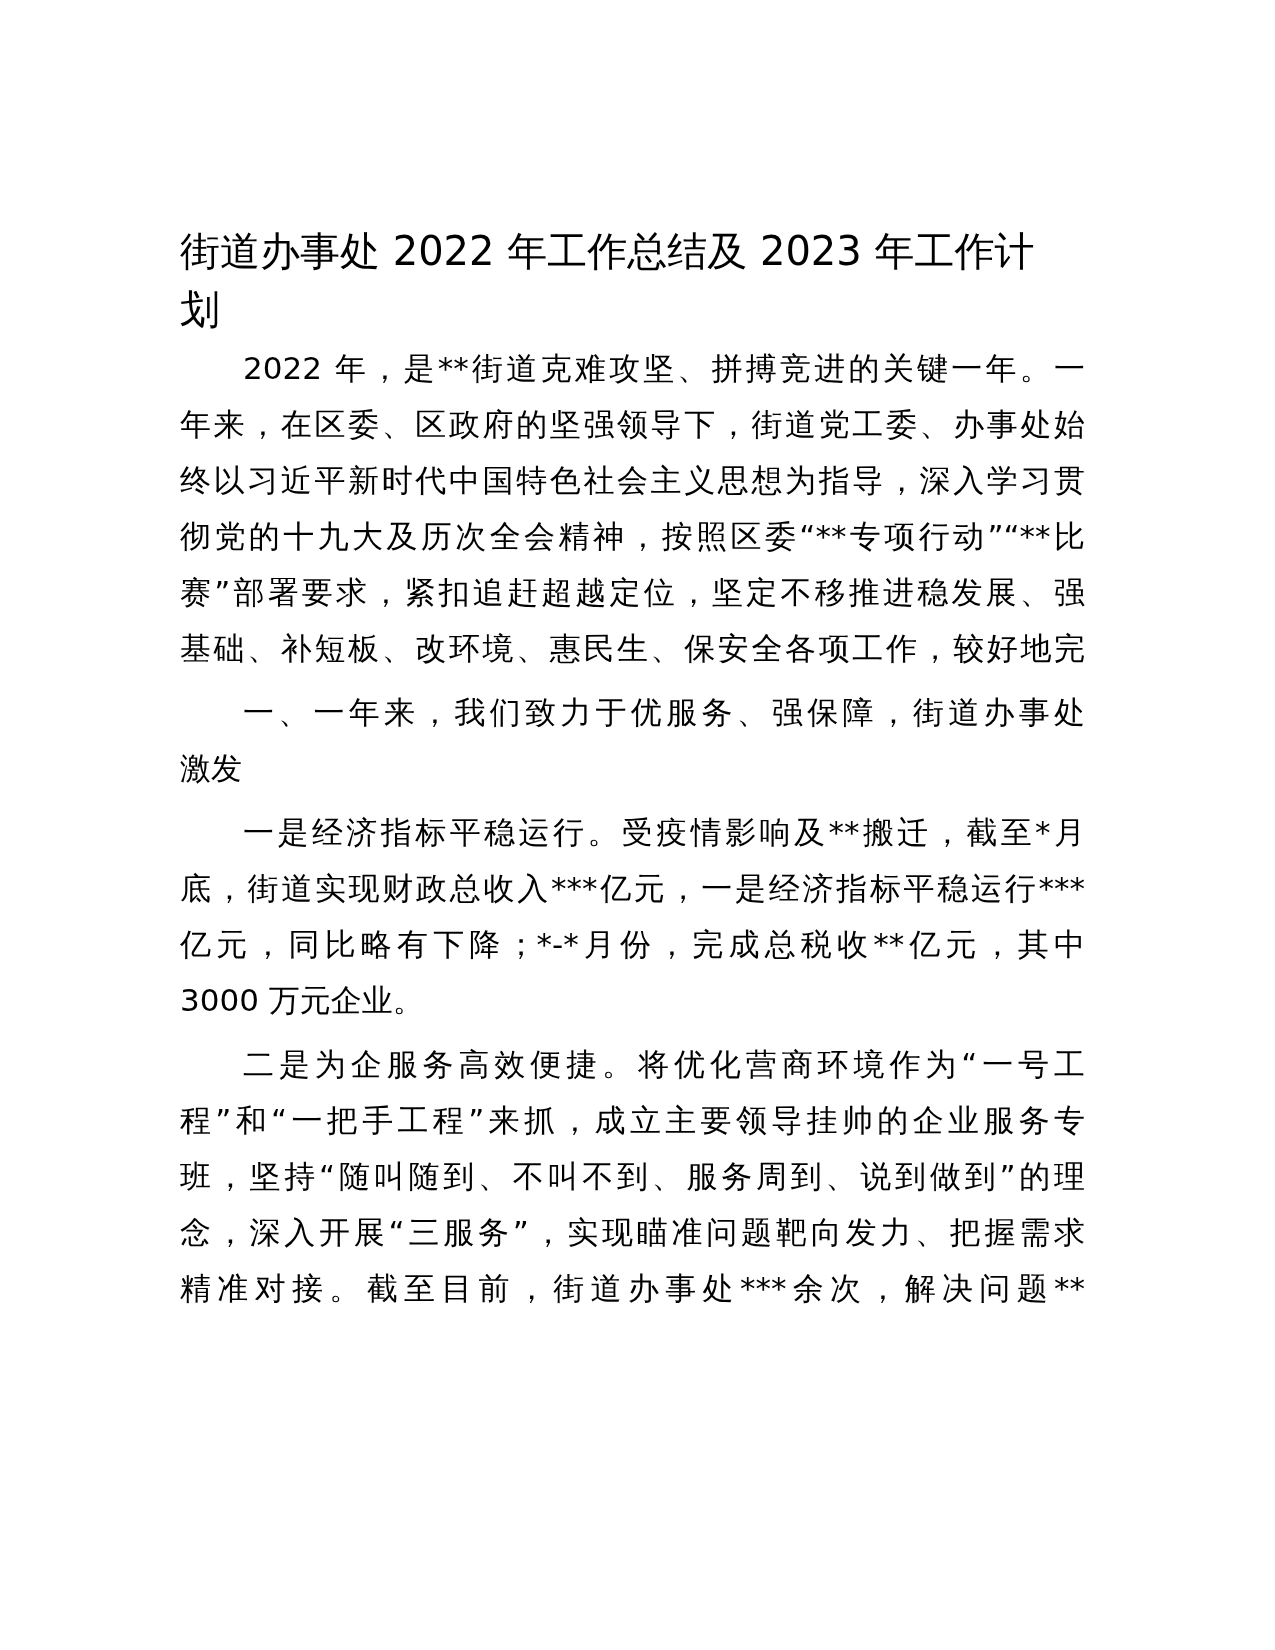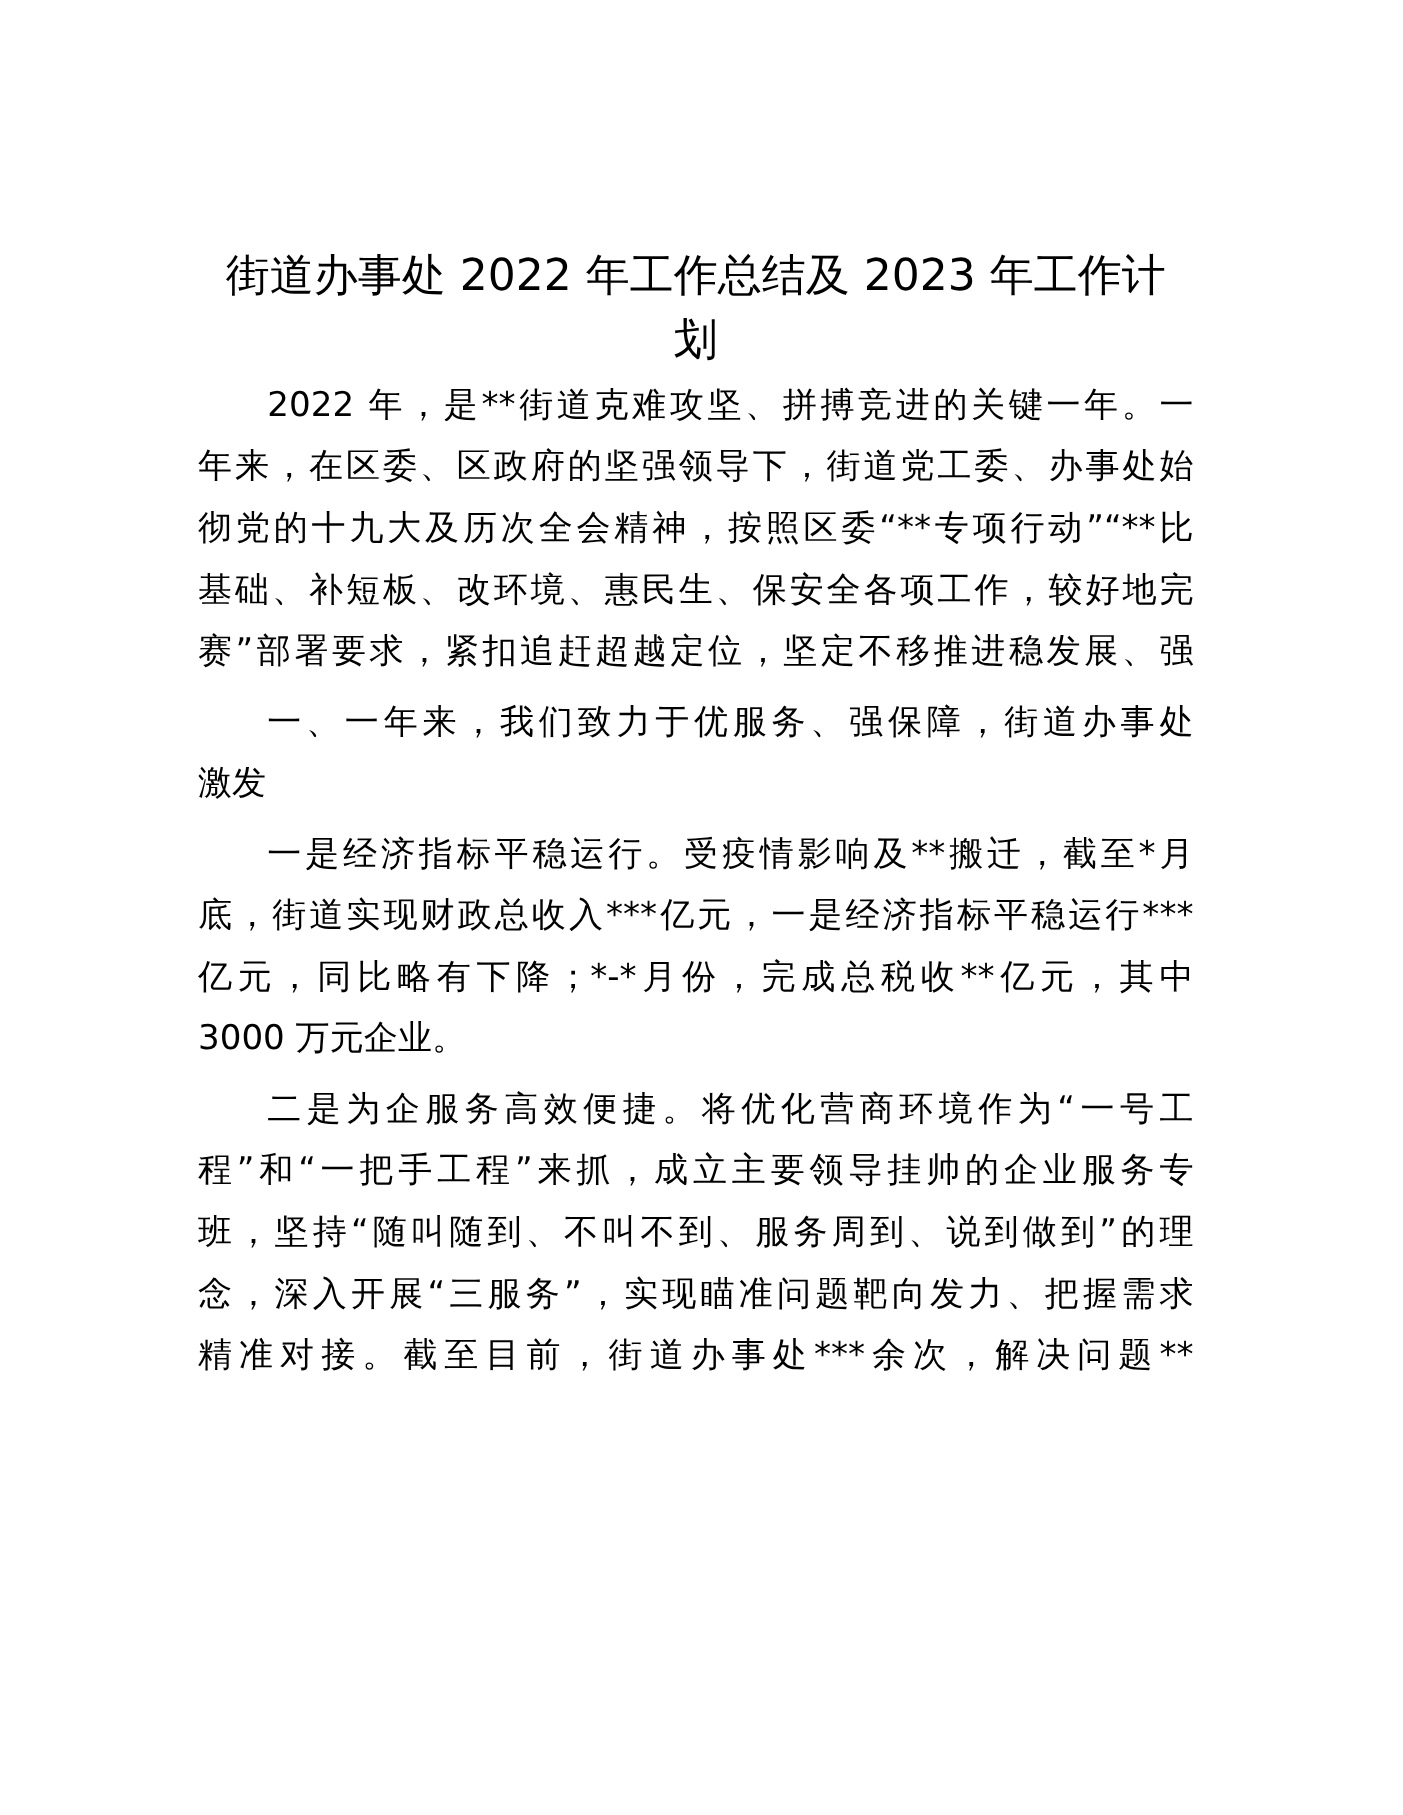--- a/index.html
+++ b/index.html
@@ -21,21 +21,21 @@
       top: 0;
       width: 1275px;
       height: 1650px;
       background: #ffffff;
     }
     .title-block {
       position: absolute;
       left: 180px;
       width: 905px;
       top: 222px;
-      text-align: center;
+      text-align: left;
       font-size: 40px;
       line-height: 58px;
       letter-spacing: 0px;
     }
     .title-line {
       display: block;
       white-space: nowrap;
     }
     .body-block {
       position: absolute;
@@ -69,23 +69,24 @@
   <div class="title-block">
     <span class="title-line">街道办事处 2022 年工作总结及 2023 年工作计</span>
     <span class="title-line">划</span>
   </div>
 
   <div class="body-block">
 
     <div class="para">
       <span class="line indent justify">2022 年，是**街道克难攻坚、拼搏竞进的关键一年。一</span>
       <span class="line justify">年来，在区委、区政府的坚强领导下，街道党工委、办事处始</span>
+      <span class="line justify">终以习近平新时代中国特色社会主义思想为指导，深入学习贯</span>
       <span class="line justify">彻党的十九大及历次全会精神，按照区委“**专项行动”“**比</span>
+      <span class="line justify">赛”部署要求，紧扣追赶超越定位，坚定不移推进稳发展、强</span>
       <span class="line justify">基础、补短板、改环境、惠民生、保安全各项工作，较好地完</span>
-      <span class="line justify">赛”部署要求，紧扣追赶超越定位，坚定不移推进稳发展、强</span>
     </div>
 
     <div class="para">
       <span class="line indent justify">一、一年来，我们致力于优服务、强保障，街道办事处</span>
       <span class="line">激发</span>
     </div>
 
     <div class="para">
       <span class="line indent justify">一是经济指标平稳运行。受疫情影响及**搬迁，截至*月</span>
       <span class="line justify">底，街道实现财政总收入***亿元，一是经济指标平稳运行***</span>

